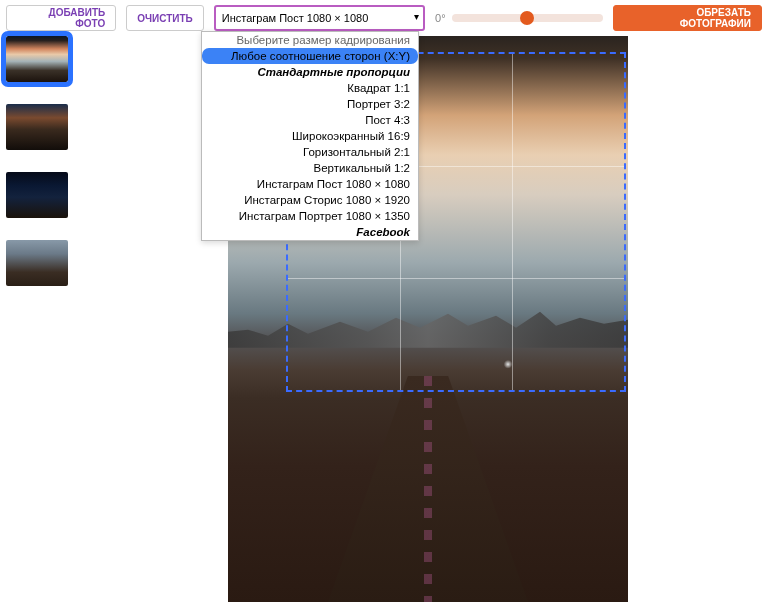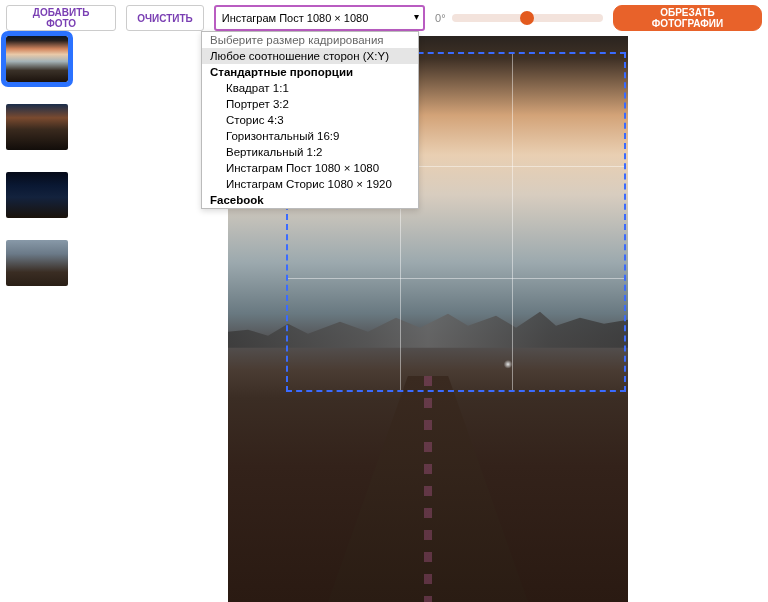--- a/index.html
+++ b/index.html
@@ -1,21 +1,21 @@
 <!DOCTYPE html>
 <html><head>
 <meta charset="utf-8">
 <style>
-  * { box-sizing: border-box; margin: 0; padding: 0; font-family: Arial, Helvetica, sans-serif; }
+  * { box-sizing: border-box; margin: 0; padding: 0; font-family: Arial, Helvetica, sans-serif; text-align: right; }
   body { background: #fff; width: 768px; height: 602px; overflow: hidden; position: relative; }
 
   .toolbar { display: flex; align-items: center; gap: 10px; padding: 5px 6px; height: 36px; }
   .btn { height: 26px; padding: 0 10px; border: 1px solid #ccc; background: #fff; border-radius: 3px; font-size: 10px; font-weight: bold; cursor: pointer; }
   .btn-purple { color: #7a3fb3; }
-  .btn-orange { background: #e8622a; color: #fff; border-color: #e8622a; margin-left: auto; border-radius: 9px; }
+  .btn-orange { background: #e8622a; color: #fff; border-color: #e8622a; margin-left: auto; }
 
   .select { position: relative; width: 214px; }
   .select-display { height: 26px; border: 2px solid #b95cc1; border-radius: 3px; display: flex; align-items: center; padding: 0 6px; font-size: 11px; cursor: pointer; position: relative; }
   .select-caret { position: absolute; right: 4px; top: 4px; font-size: 10px; }
 
   .rotate { display: flex; align-items: center; gap: 6px; width: 170px; }
   .rotate-label { font-size: 11px; color: #888; }
   .slider { position: relative; flex: 1; height: 20px; display: flex; align-items: center; }
   .slider-track { height: 8px; background: #f3e3dc; border-radius: 4px; width: 100%; }
   .slider-thumb { position: absolute; width: 14px; height: 14px; background: #e35a1e; border-radius: 50%; top: 3px; }
@@ -26,24 +26,24 @@
   .thumb { width: 62px; height: 46px; border-radius: 2px; overflow: hidden; cursor: pointer; position: relative; }
   .thumb.sel { outline: 5px solid #2b72ff; }
 
   .canvas-wrap { position: absolute; left: 228px; top: 0; width: 400px; height: 566px; overflow: hidden; }
   .canvas-img { width: 100%; height: 100%; position: relative; }
   .crop { position: absolute; border: 2px dashed #3a6bff; }
   .crop .grid-v { position: absolute; top: 0; bottom: 0; border-left: 1px solid rgba(255,255,255,0.45); }
   .crop .grid-h { position: absolute; left: 0; right: 0; border-top: 1px solid rgba(255,255,255,0.45); }
 
   .dropdown { position: absolute; left: 201px; top: 31px; width: 218px; background: #fff; border: 1px solid #bbb; box-shadow: 0 2px 6px rgba(0,0,0,0.15); max-height: 270px; overflow-y: scroll; z-index: 50; font-size: 11.5px; }
-  .dd-item { padding: 2px 8px; cursor: pointer; white-space: nowrap; }
+  .dd-item { padding: 2px 8px; cursor: pointer; white-space: nowrap; border-radius: 7px; }
   .dd-item.placeholder { color: #666; }
-  .dd-item.hover { background: #e5e5e5; }
-  .dd-group { padding: 2px 8px; font-weight: bold; }
+  .dd-item.hover { background: #3b82f6; }
+  .dd-group { padding: 2px 8px; font-weight: bold; font-style: italic; }
   .dd-sub { padding: 2px 8px 2px 24px; cursor: pointer; white-space: nowrap; }
   .dropdown::-webkit-scrollbar { width: 14px; }
   .dropdown::-webkit-scrollbar-track { background: #f0f0f0; }
   .dropdown::-webkit-scrollbar-thumb { background: #c2c2c2; border-radius: 2px; }
 
   
   .img-city-sunset { background: linear-gradient(to bottom,#0b1626 0%,#27201e 10%,#d1855e 28%,#e9c9a8 40%,#a6b4b8 55%,#3a3128 75%,#1b120d 100%); }
   .img-street-night { background: linear-gradient(to bottom,#1a2d4a 0%,#7a4a2f 30%,#3a2a1e 55%,#120d0a 100%); }
   .img-night-city { background: linear-gradient(to bottom,#050a18 0%,#0a1833 30%,#13223d 55%,#1a120a 100%); }
   .img-bridge { background: linear-gradient(to bottom,#8899a8 0%,#6b7a88 30%,#3a2d23 70%,#2a1f16 100%); }
@@ -108,19 +108,21 @@
     </div>
   </div>
 </div>
 
 <div class="dropdown" id="dropdown">
     <div class="dd-item placeholder">Выберите размер кадрирования</div>
     <div class="dd-item hover">Любое соотношение сторон (X:Y)</div>
     <div class="dd-group">Стандартные пропорции</div>
     <div class="dd-sub">Квадрат 1:1</div>
     <div class="dd-sub">Портрет 3:2</div>
-    <div class="dd-sub">Сторис 4:3</div>
-    <div class="dd-sub">Горизонтальный 16:9</div>
+    <div class="dd-sub">Пост 4:3</div>
+    <div class="dd-sub">Широкоэкранный 16:9</div>
+    <div class="dd-sub">Горизонтальный 2:1</div>
     <div class="dd-sub">Вертикальный 1:2</div>
     <div class="dd-sub">Инстаграм Пост 1080 × 1080</div>
     <div class="dd-sub">Инстаграм Сторис 1080 × 1920</div>
+    <div class="dd-sub">Инстаграм Портрет 1080 × 1350</div>
     <div class="dd-group">Facebook</div>
   </div>
 
 </body></html>

